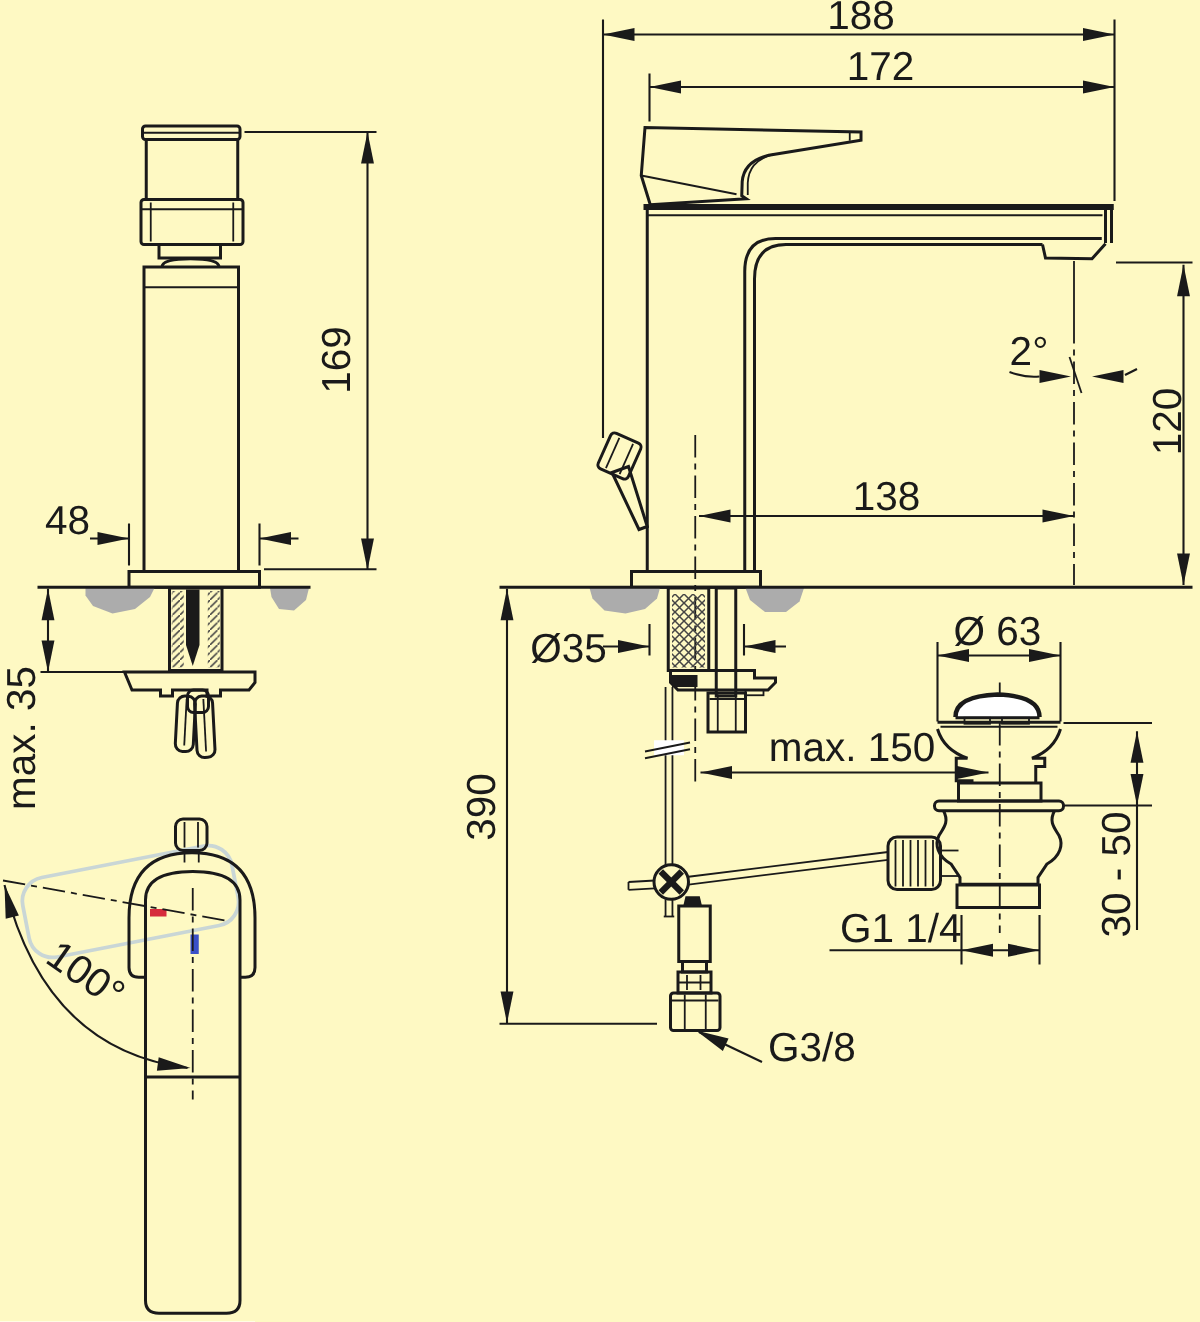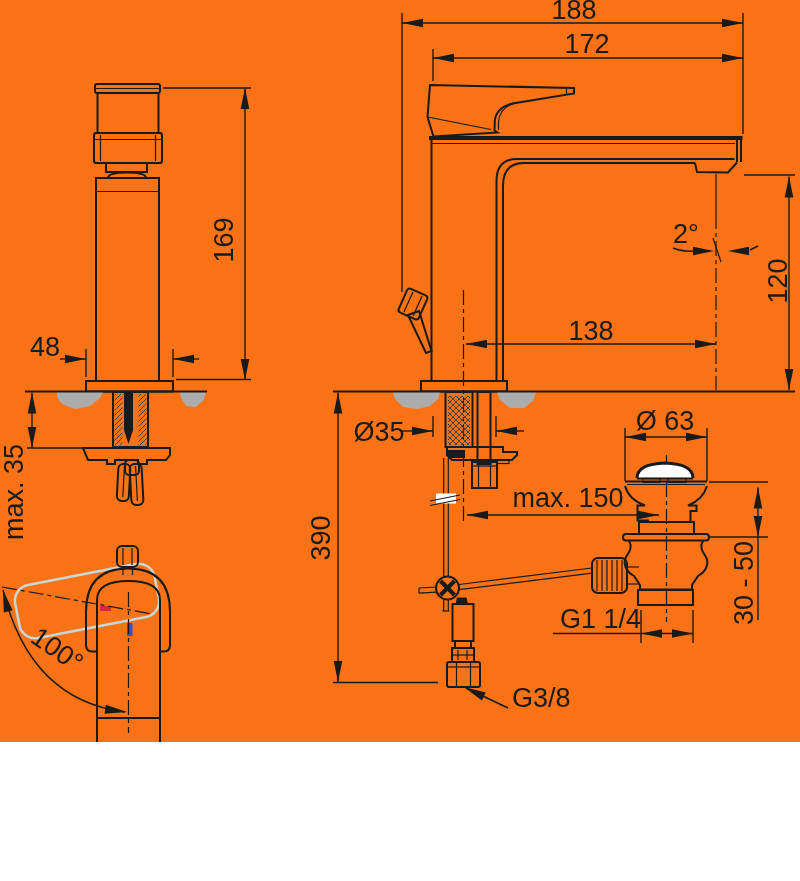--- a/index.html
+++ b/index.html
@@ -1,16 +1,16 @@
 <!DOCTYPE html>
 <html><head>
 <meta charset="utf-8">
 <style>
   html,body{margin:0;padding:0;background:#ffffff;}
-  .stage{width:800px;height:742px;background:#f97316;position:relative;overflow:hidden;}
+  .stage{width:800px;height:881px;background:#fef9c3;position:relative;overflow:hidden;}
   svg{display:block;}
   text{font-family:"Liberation Sans","DejaVu Sans",sans-serif;font-size:27px;fill:#1a1a1a;}
   .ln{stroke:#1a1a1a;stroke-width:2;fill:none;}
   .lt{stroke:#1a1a1a;stroke-width:1.2;fill:none;}
   .dim{stroke:#1a1a1a;stroke-width:1.4;fill:none;}
   .cl{stroke:#1a1a1a;stroke-width:1.2;fill:none;stroke-dasharray:15 4 4 4;}
   .arr{fill:#1a1a1a;stroke:none;}
   .wh{fill:#ffffff;}
 </style>
 </head>

